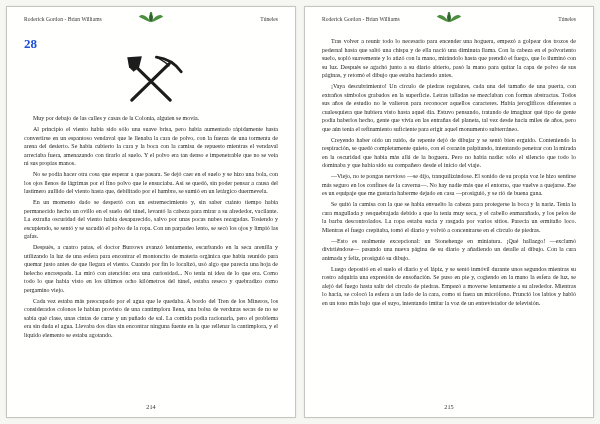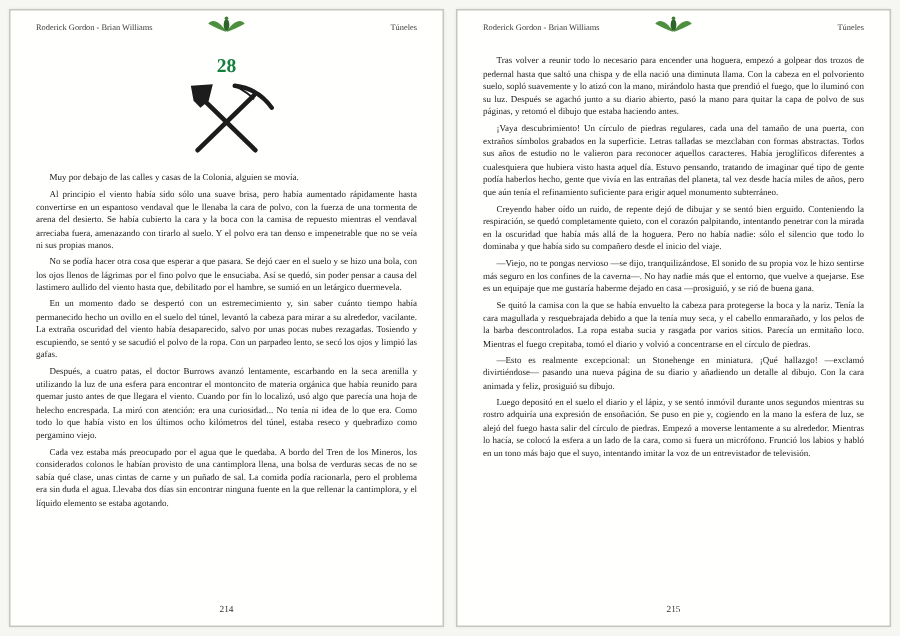--- a/index.html
+++ b/index.html
@@ -32,24 +32,24 @@
     color: #3a3a3a;
     height: 16px;
     padding-top: 2px;
   }
   .logo {
     position: absolute;
     left: 50%; top: 3px;
     transform: translateX(-50%);
   }
   .chapter-number {
-    text-align: center;
+    text-align: left;
     font-size: 13px;
     font-weight: bold;
-    color: #15803d;
+    color: #1d4ed8;
     margin: 6px 0 3px 0;
   }
   .illustration { text-align: center; margin: 0 0 5px 0; }
   .body-text { text-align: justify; color: #1d1d1d; }
   .body-text.full { margin-top: 7px; }
   .body-text p {
     font-size: 6px;
     line-height: 1.42;
     margin: 0 0 2.5px 0;
     text-indent: 9px;

